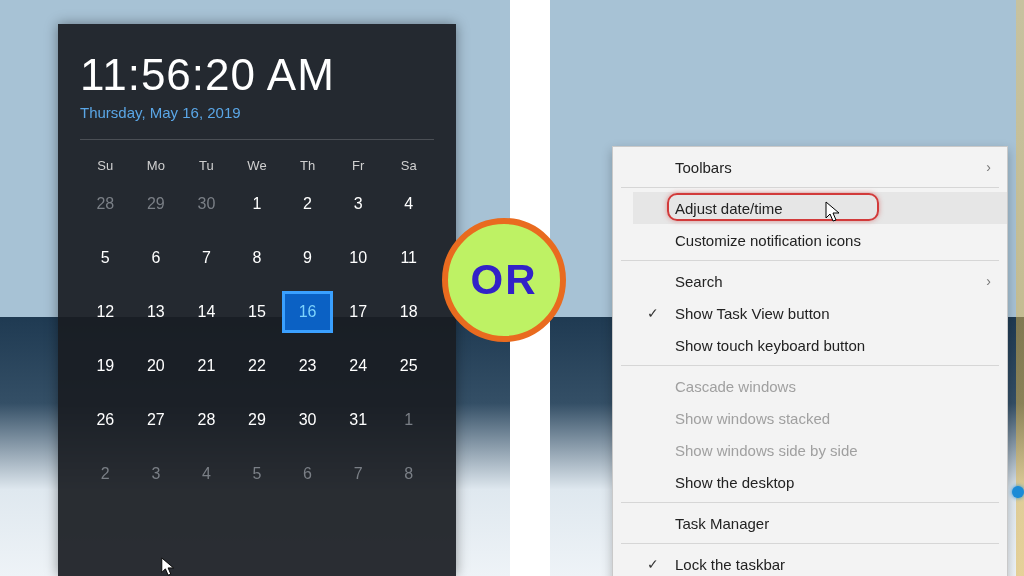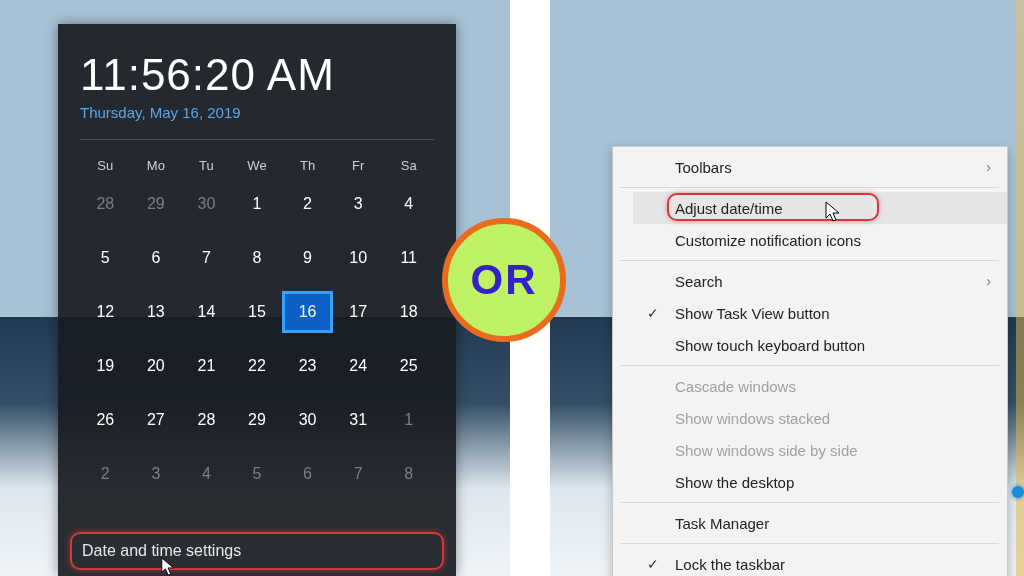--- a/index.html
+++ b/index.html
@@ -43,21 +43,21 @@
   .chev { cursor: pointer; user-select: none; }
   .dow { display: grid; grid-template-columns: repeat(7,1fr); margin-top: 18px; }
   .dow div { text-align: center; font-size: 13px; color: #d0d0d0; }
   .grid { display: grid; grid-template-columns: repeat(7,1fr); row-gap: 12px; margin-top: 10px; }
   .cell {
     height: 42px; display: flex; align-items: center; justify-content: center;
     font-size: 16px; color: #fff; cursor: pointer;
   }
   .cell.dim { color: #7a7f86; }
   .cell.sel {
-    background: #0b61c4; color: #fef9c3;
+    background: #0b61c4; color: #7dd3fc;
     outline: 3px solid #3aa0ff; outline-offset: -3px;
   }
   .dts-wrap {
     position: absolute; left: 12px; right: 12px; bottom: 6px;
     border: 2px solid #d23a3a; border-radius: 10px;
     padding: 8px 10px;
     box-shadow: 0 0 6px rgba(210,58,58,.6);
   }
   .dts { color: #e7e7e7; font-size: 16px; }
   .cursor-left {
@@ -160,23 +160,20 @@
       <div class="cell dim">1</div>
       <div class="cell dim">2</div>
       <div class="cell dim">3</div>
       <div class="cell dim">4</div>
       <div class="cell dim">5</div>
       <div class="cell dim">6</div>
       <div class="cell dim">7</div>
       <div class="cell dim">8</div>
     </div>
 
-  <div class="dts-wrap">
-    <div class="dts">Date and time settings</div>
-  </div>
   <svg class="cur cursor-left" viewBox="0 0 20 24">
     <path d="M2 2 L2 18 L6 14 L9 21 L12 20 L9 13 L15 13 Z"></path>
   </svg>
 </div>
 
 <div class="ctx" id="ctx">
     <div class="mi">
       <span>Toolbars</span>
       <span class="sub">›</span>
     </div>

